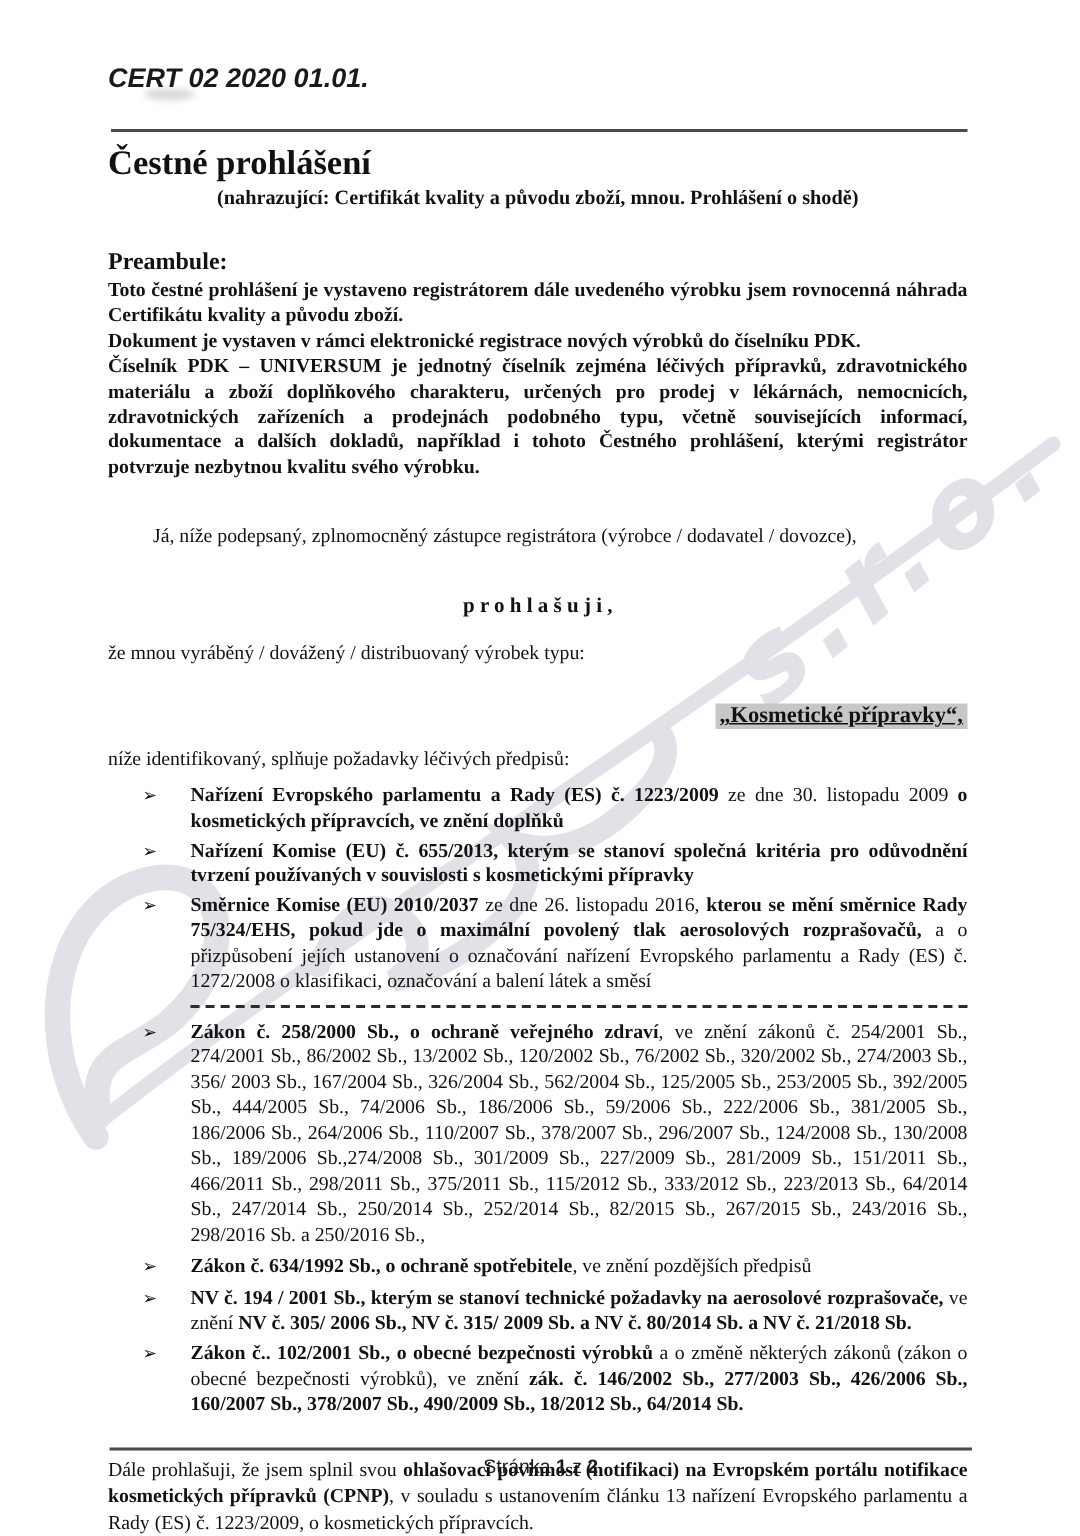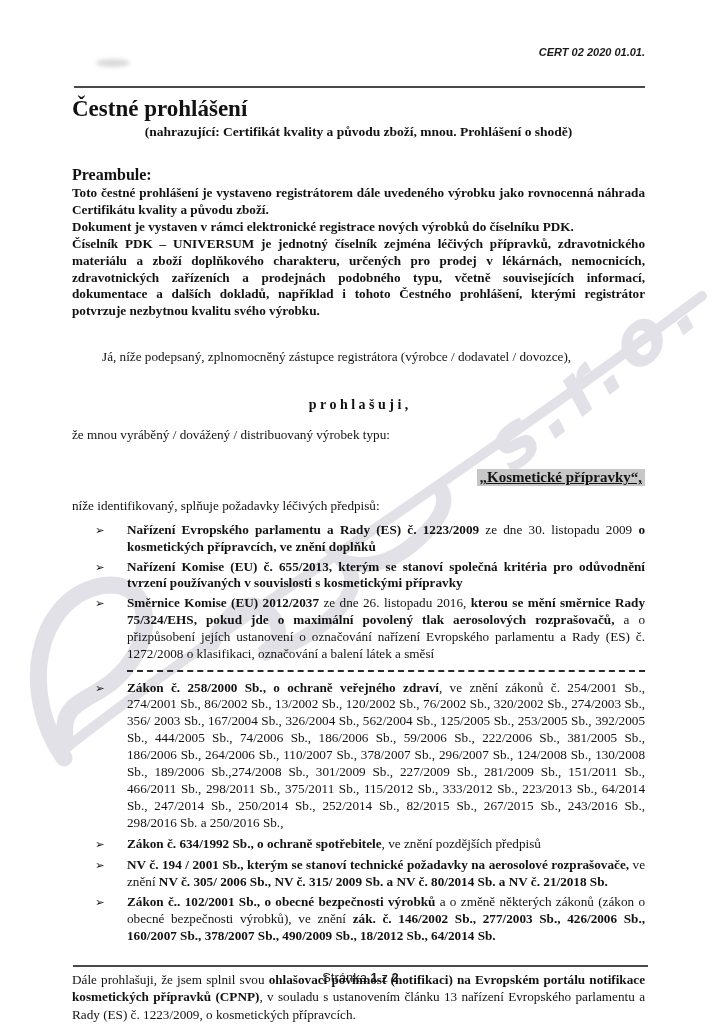--- a/index.html
+++ b/index.html
@@ -8,24 +8,23 @@
     width:720px;height:1024px;
     background:#ffffff;
     overflow:hidden;
     font-family:"Liberation Serif", serif;
     color:#121212;
   }
   .watermark{position:absolute;left:0;top:0;width:720px;height:1024px;z-index:0;}
   .smudge{position:absolute;left:96px;top:59px;width:34px;height:8px;background:#d9d9d9;border-radius:50%;filter:blur(2px);z-index:0;}
   .content{position:relative;z-index:1;padding:44px 75px 0 72px;}
   .cert-code{
-    text-align:right;
     font-family:"Liberation Sans", sans-serif;
     font-weight:bold;font-style:italic;
-    font-size:11px;line-height:17px;color:#1a1a1a;
+    font-size:18px;line-height:17px;color:#1a1a1a;
   }
   .header-rule{border:none;border-top:2px solid #4a4a4a;margin:25px 0 0 2px;}
   .doc-title{text-align:left;font-weight:bold;font-size:23px;line-height:28px;margin-top:7px;}
   .doc-subtitle{text-align:center;font-weight:bold;font-size:13.5px;line-height:18px;}
   .preamble-heading{font-weight:bold;font-size:16px;line-height:20px;margin-top:24px;}
   .preamble-par{font-weight:bold;font-size:13.2px;line-height:16.9px;text-align:justify;}
   .intro-par{font-size:13.2px;line-height:17px;margin-top:28px;text-indent:30px;}
   .verb-line{text-align:center;font-weight:bold;font-size:14px;margin-top:32px;}
   .product-intro{font-size:13.2px;margin-top:14px;}
   .product-line{text-align:right;margin-top:25px;}
@@ -80,21 +79,21 @@
   <div class="content">
 
     <div class="cert-code">CERT 02 2020 01.01.</div>
 
     <hr class="header-rule">
 
     <div class="doc-title">Čestné prohlášení</div>
     <div class="doc-subtitle">(nahrazující: Certifikát kvality a původu zboží, mnou. Prohlášení o shodě)</div>
 
     <div class="preamble-heading">Preambule:</div>
-    <div class="preamble-par">Toto čestné prohlášení je vystaveno registrátorem dále uvedeného výrobku jako rovnocenná náhrada Certifikátu kvality a původu zboží.</div>
+    <div class="preamble-par">Toto čestné prohlášení je vystaveno registrátorem dále uvedeného výrobku jsem rovnocenná náhrada Certifikátu kvality a původu zboží.</div>
     <div class="preamble-par">Dokument je vystaven v rámci elektronické registrace nových výrobků do číselníku PDK.</div>
     <div class="preamble-par">Číselník PDK – UNIVERSUM je jednotný číselník zejména léčivých přípravků, zdravotnického materiálu a zboží doplňkového charakteru, určených pro prodej v lékárnách, nemocnicích, zdravotnických zařízeních a prodejnách podobného typu, včetně souvisejících informací, dokumentace a dalších dokladů, například i tohoto Čestného prohlášení, kterými registrátor potvrzuje nezbytnou kvalitu svého výrobku.</div>
 
     <div class="intro-par">Já, níže podepsaný, zplnomocněný zástupce registrátora (výrobce / dodavatel / dovozce),</div>
     <div class="verb-line">p r o h l a š u j i ,</div>
     <div class="product-intro">že mnou vyráběný / dovážený  / distribuovaný výrobek typu:</div>
     <div class="product-line">
       <span>„Kosmetické přípravky“,</span>
     </div>
     <div class="predpisy-intro">níže identifikovaný, splňuje požadavky léčivých předpisů:</div>
@@ -103,21 +102,21 @@
         <div class="li">
           <span class="bullet">➢</span>
           <span class="li-text"><b>Nařízení Evropského parlamentu a Rady (ES) č. 1223/2009</b><span> ze dne 30. listopadu 2009 </span><b>o kosmetických přípravcích, ve znění doplňků</b></span>
         </div>
         <div class="li">
           <span class="bullet">➢</span>
           <span class="li-text"><b>Nařízení Komise (EU) č. 655/2013, kterým se stanoví společná kritéria pro odůvodnění tvrzení používaných v souvislosti s kosmetickými přípravky</b></span>
         </div>
         <div class="li">
           <span class="bullet">➢</span>
-          <span class="li-text"><b>Směrnice Komise (EU) 2012/2037</b><span> ze dne 26. listopadu 2016, </span><b>kterou se mění směrnice Rady 75/324/EHS, pokud jde o maximální povolený tlak aerosolových rozprašovačů,</b><span> a o přizpůsobení jejích ustanovení o označování nařízení Evropského parlamentu a Rady (ES) č. 1272/2008 o klasifikaci, označování a balení látek a směsí</span></span>
+          <span class="li-text"><b>Směrnice Komise (EU) 2010/2037</b><span> ze dne 26. listopadu 2016, </span><b>kterou se mění směrnice Rady 75/324/EHS, pokud jde o maximální povolený tlak aerosolových rozprašovačů,</b><span> a o přizpůsobení jejích ustanovení o označování nařízení Evropského parlamentu a Rady (ES) č. 1272/2008 o klasifikaci, označování a balení látek a směsí</span></span>
         </div>
       </div>
 
     <hr class="sep-dashes">
 
     <div class="reg-list cz">
         <div class="li">
           <span class="bullet">➢</span>
           <span class="li-text"><b>Zákon č. 258/2000 Sb., o ochraně veřejného zdraví</b><span>, ve znění zákonů č. 254/2001 Sb., 274/2001 Sb., 86/2002 Sb., 13/2002 Sb., 120/2002 Sb., 76/2002 Sb., 320/2002 Sb., 274/2003 Sb., 356/ 2003 Sb., 167/2004 Sb., 326/2004 Sb., 562/2004 Sb., 125/2005 Sb., 253/2005 Sb., 392/2005 Sb., 444/2005 Sb., 74/2006 Sb., 186/2006 Sb., 59/2006 Sb., 222/2006 Sb., 381/2005 Sb., 186/2006 Sb., 264/2006 Sb., 110/2007 Sb., 378/2007 Sb., 296/2007 Sb., 124/2008 Sb., 130/2008 Sb., 189/2006 Sb.,274/2008 Sb., 301/2009 Sb., 227/2009 Sb., 281/2009 Sb., 151/2011 Sb., 466/2011 Sb., 298/2011 Sb., 375/2011 Sb., 115/2012 Sb., 333/2012 Sb., 223/2013 Sb., 64/2014 Sb., 247/2014 Sb., 250/2014 Sb., 252/2014 Sb., 82/2015 Sb., 267/2015 Sb., 243/2016 Sb., 298/2016 Sb. a 250/2016 Sb.,</span></span>
         </div>

